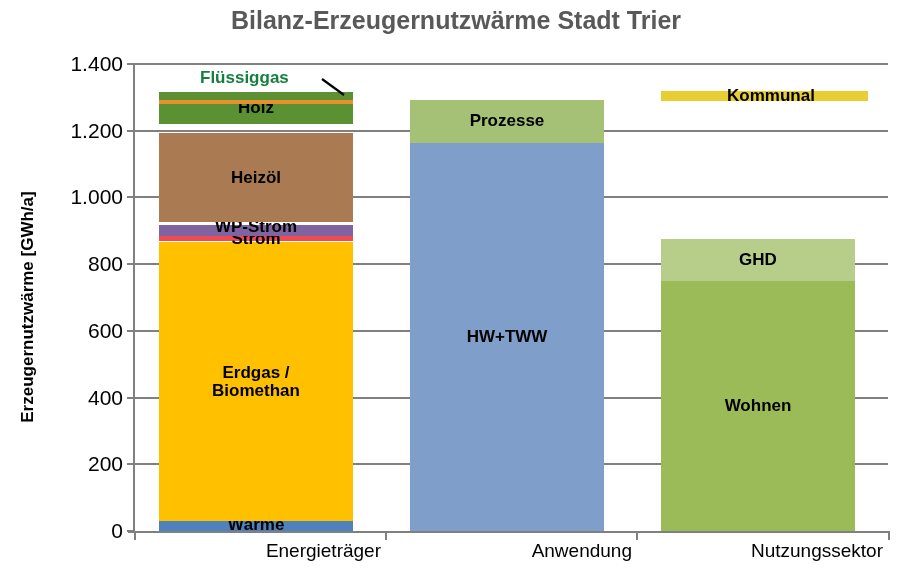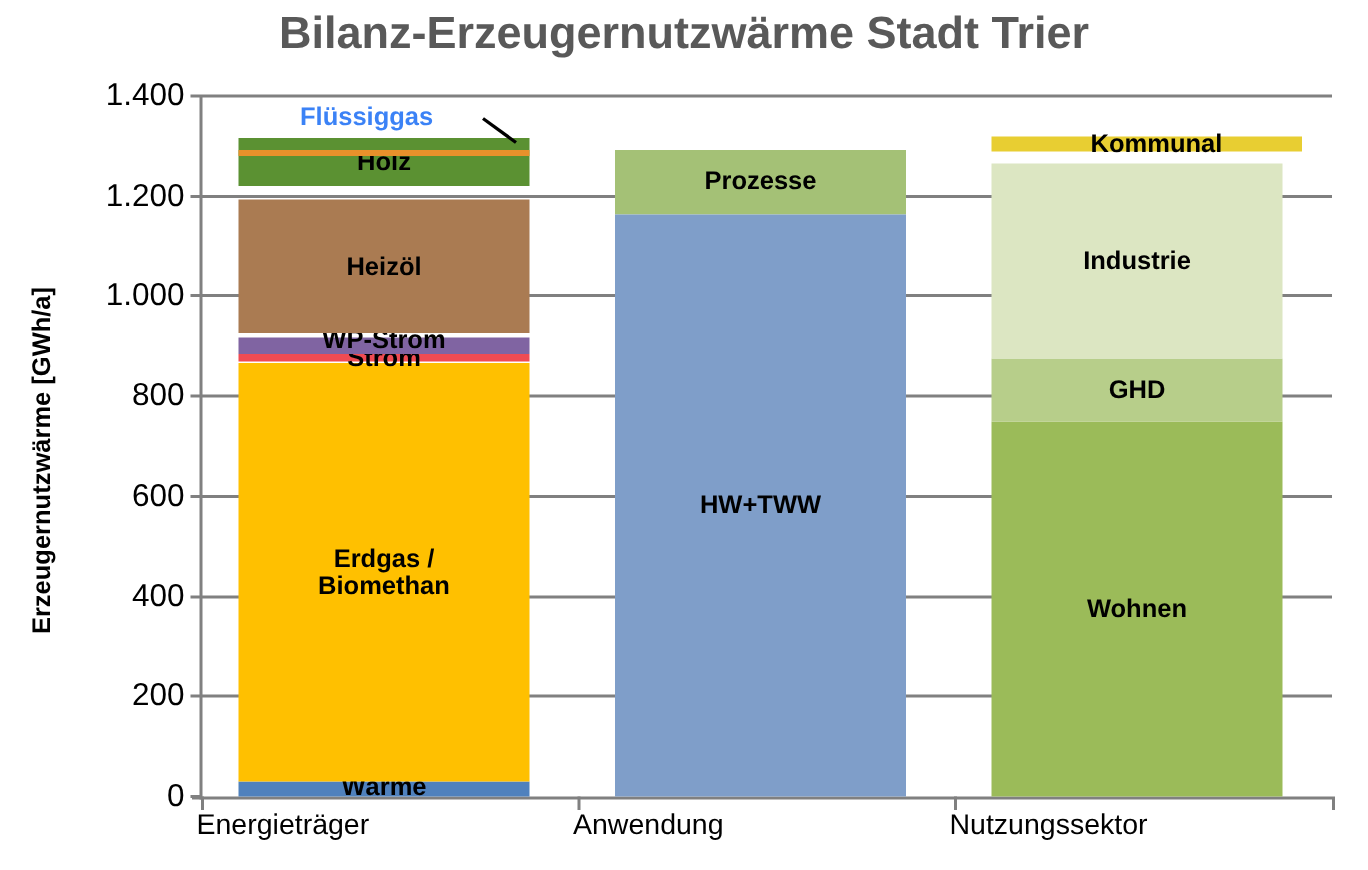--- a/index.html
+++ b/index.html
@@ -6,21 +6,21 @@
   body{
     width:912px;height:580px;background:#ffffff;
     font-family:"Liberation Sans", sans-serif;
     overflow:hidden;position:relative;
   }
   #chart-root{position:absolute;inset:0;}
 
   
   .chart-title{
     position:absolute;left:0;top:6px;width:912px;text-align:center;
-    font-size:30px;font-weight:bold;color:#595959;letter-spacing:0px;
+    font-size:25px;font-weight:bold;color:#595959;letter-spacing:0px;
     white-space:nowrap;
   }
 
   
   .yaxis-title{
     position:absolute;left:-167px;top:297px;width:390px;
     transform:rotate(-90deg);transform-origin:center center;
     text-align:center;font-size:17px;font-weight:bold;color:#000;
     white-space:nowrap;
   }
@@ -54,26 +54,26 @@
     display:flex;align-items:center;justify-content:center;
   }
   .seg-label{
     font-size:17px;font-weight:bold;color:#000;text-align:center;
     line-height:1.05;white-space:pre-line;pointer-events:none;
   }
 
   
   .catlabel{
     position:absolute;top:540px;font-size:19px;color:#000;
-    text-align:left;white-space:nowrap;
+    text-align:right;white-space:nowrap;
   }
 
   
   .callout-label{
-    position:absolute;font-size:17px;font-weight:bold;color:#3b82f6;white-space:nowrap;
+    position:absolute;font-size:17px;font-weight:bold;color:#15803d;white-space:nowrap;
   }
   .callout-svg{position:absolute;left:0;top:0;overflow:visible;}
 
   
   .xtick{position:absolute;top:531px;width:2px;height:9px;background:#808080;}
 </style>
 </head>
 <body>
 
 <div id="chart-root">
@@ -138,23 +138,20 @@
           <div class="seg-label">HW+TWW</div>
         </div>
       </div>
       <div class="bar" style="left: 527px; width: 194px; height: 432.309px;">
         <div class="seg" style="bottom: 0px; height: 249.845px; background: rgb(155, 187, 89);">
           <div class="seg-label">Wohnen</div>
         </div>
         <div class="seg" style="bottom: 249.845px; height: 42.03px; background: rgb(183, 206, 138);">
           <div class="seg-label">GHD</div>
         </div>
-        <div class="seg" style="bottom: 291.875px; height: 130.426px; background: rgb(220, 230, 194);">
-          <div class="seg-label">Industrie</div>
-        </div>
         <div class="seg" style="bottom: 430px; height: 10.0071px; background: rgb(232, 206, 50); padding-left: 13px;">
           <div class="seg-label" style="position: relative; top: 0px;">Kommunal</div>
         </div>
       </div>
     </div>
 
   <svg class="callout-svg" width="912" height="580">
     <path d="M 322 79 L 344 95" stroke="#000000" stroke-width="2.2" fill="none"></path>
   </svg>
   <div class="callout-label" style="left:200px;top:68px;">Flüssiggas</div>

